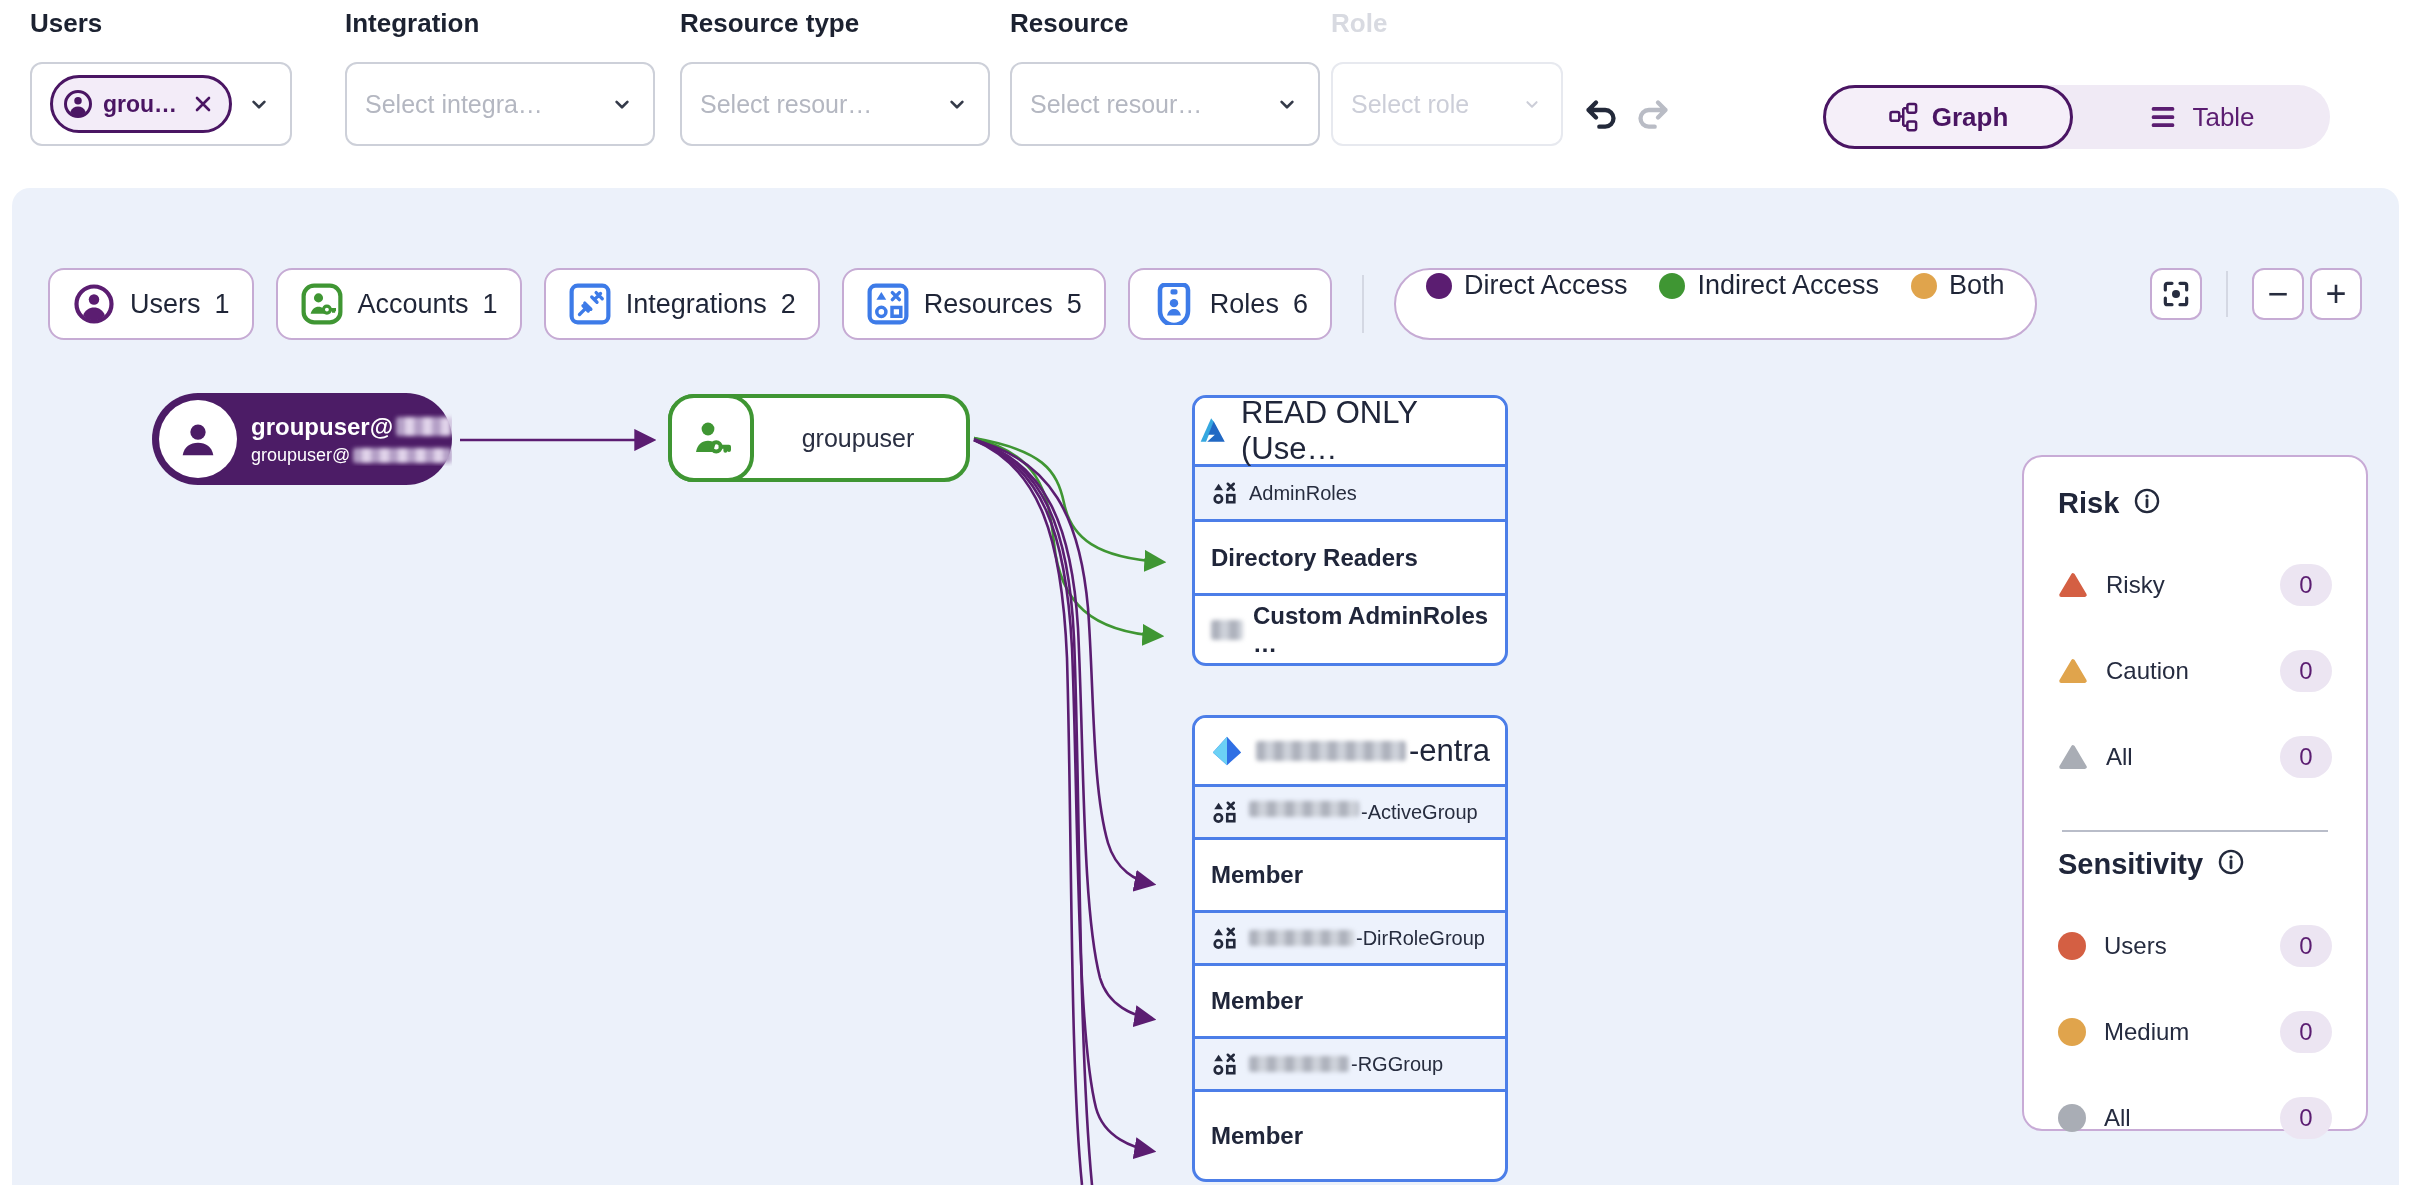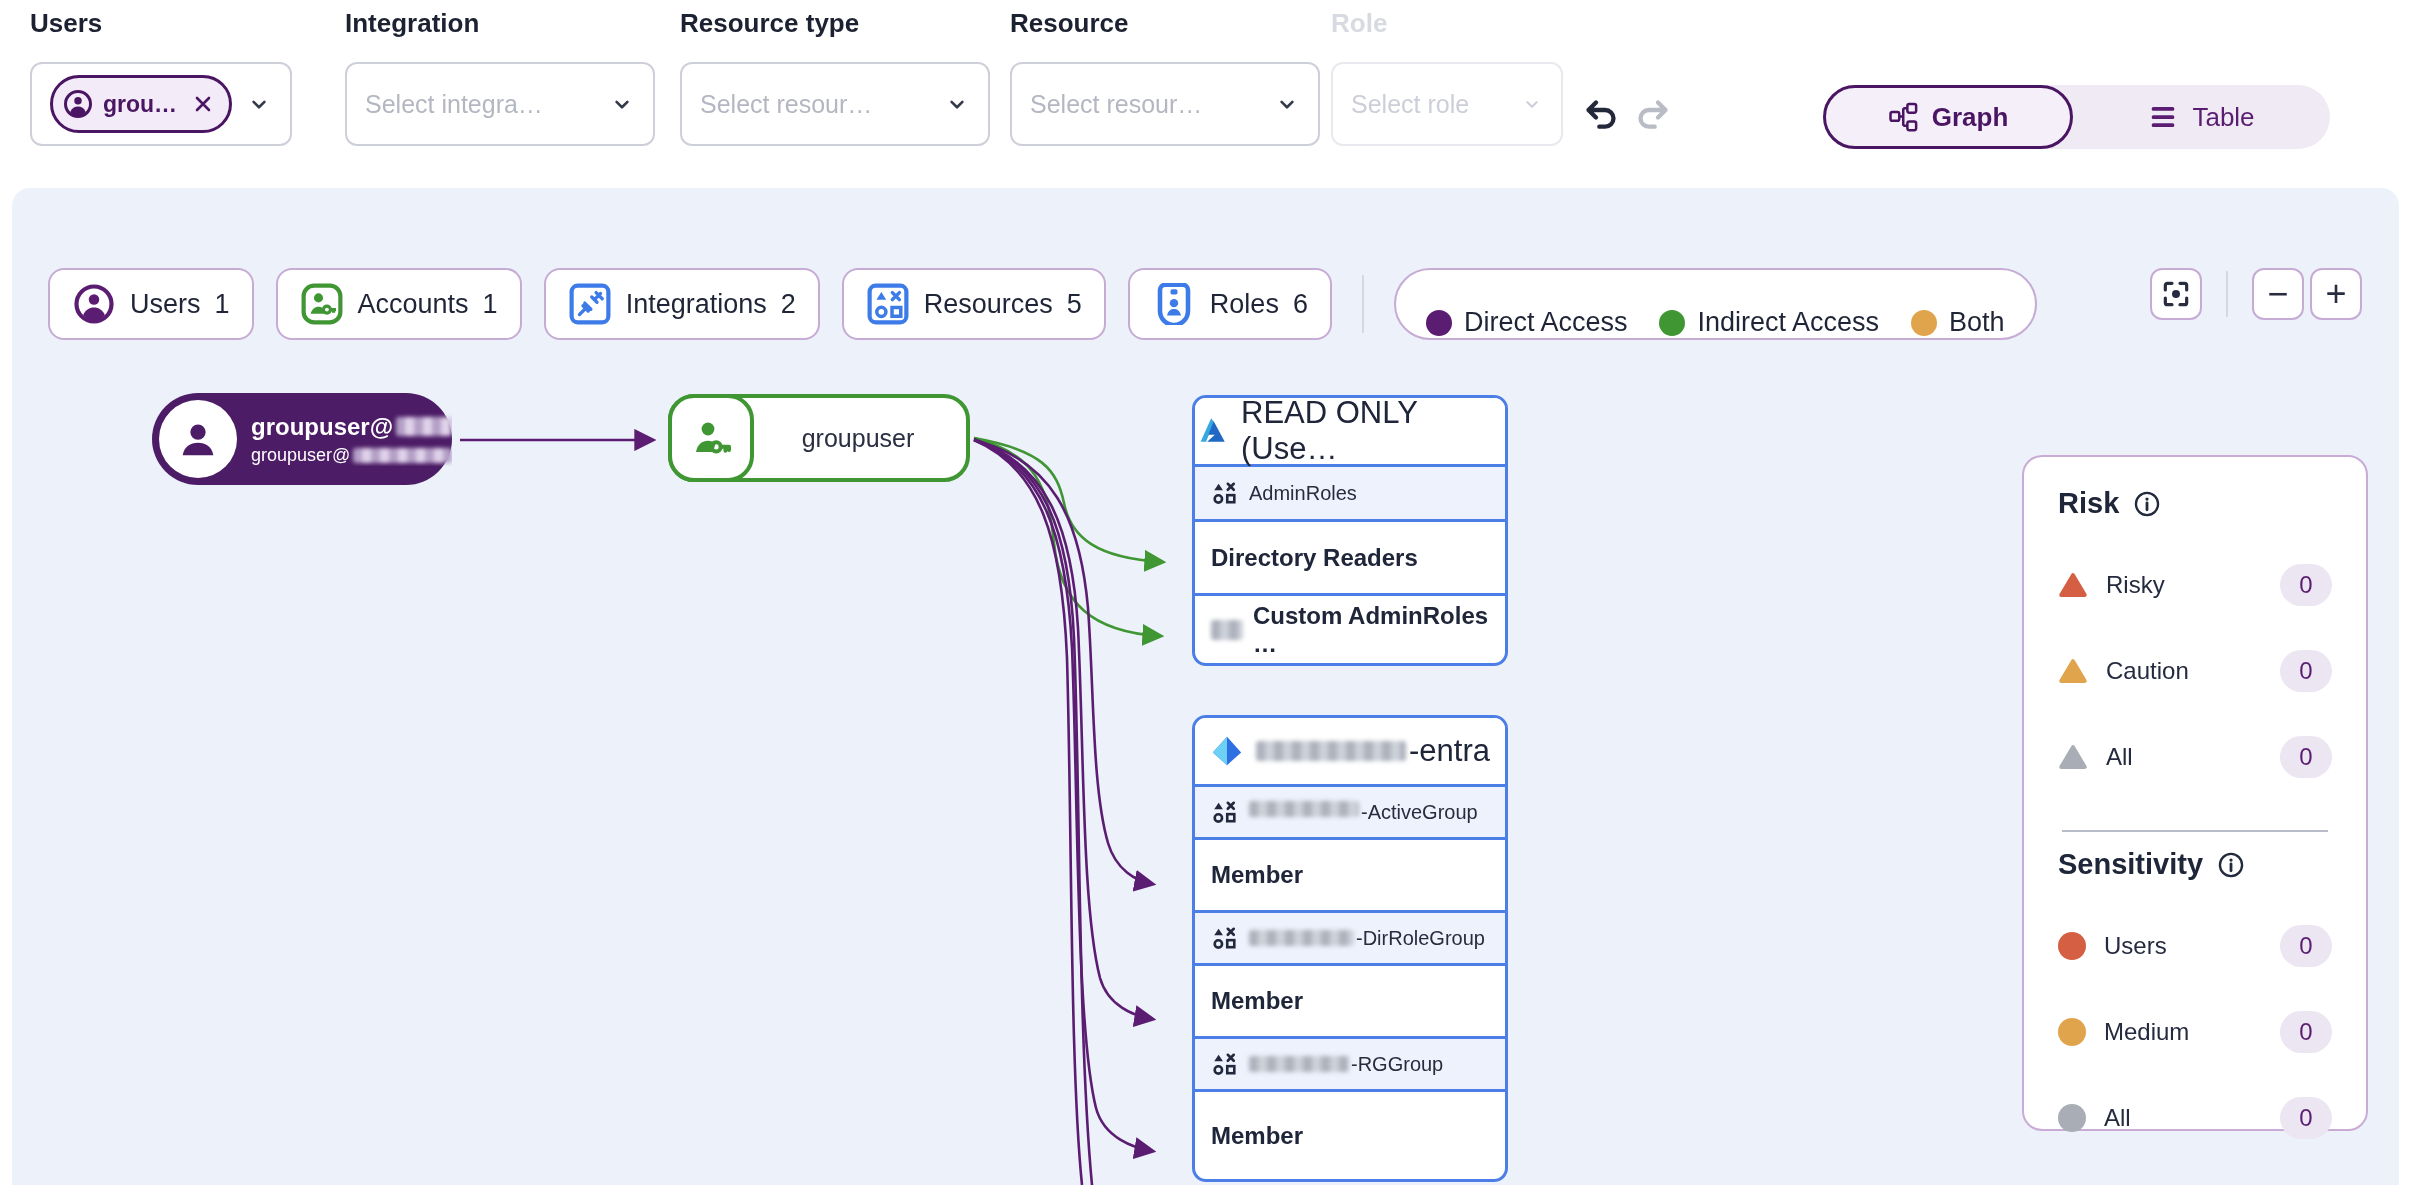--- a/index.html
+++ b/index.html
@@ -30,21 +30,21 @@
   .seg-wrap{position:absolute;left:1823px;top:85px;width:507px;height:64px;background:#f0eaf5;border-radius:32px;display:flex;align-items:center}
   .seg-graph{width:250px;height:64px;border:3px solid var(--purple-dark);border-radius:32px;background:#f5eff9;display:flex;align-items:center;justify-content:center;gap:14px;color:var(--purple-dark);font-weight:700;font-size:26px;cursor:pointer}
   .seg-table{flex:1;display:flex;align-items:center;justify-content:center;gap:14px;color:var(--purple);font-size:26px;cursor:pointer}
 
   
   .canvas{position:absolute;left:12px;top:188px;width:2387px;height:997px;background:var(--canvas);border-radius:18px 18px 0 0;overflow:hidden}
   .counters{position:absolute;left:36px;top:80px;display:flex;align-items:center;gap:22px}
   .counter{height:72px;background:#fff;border:2px solid var(--chip-border);border-radius:16px;display:flex;align-items:center;gap:14px;padding:0 22px;font-size:27px;color:#1f2537;white-space:nowrap;cursor:pointer}
   .cicon{width:44px;height:44px;display:flex;align-items:center;justify-content:center}
   .vdivider{width:2px;height:58px;background:#d4d8e3;margin:0 8px}
-  .legend{height:72px;background:#fff;border:2px solid var(--chip-border);border-radius:37px;display:flex;align-items:flex-end;gap:32px;padding:0 30px;font-size:27px;color:#1f2537;white-space:nowrap}
+  .legend{height:72px;background:#fff;border:2px solid var(--chip-border);border-radius:37px;display:flex;align-items:flex-start;gap:32px;padding:0 30px;font-size:27px;color:#1f2537;white-space:nowrap}
   .litem{display:flex;align-items:center}
   .ldot{width:26px;height:26px;border-radius:50%;margin-right:12px}
   .ctl-btn{position:absolute;width:52px;height:52px;background:#fff;border:2px solid var(--chip-border);border-radius:12px;display:flex;align-items:center;justify-content:center;color:#272d3f;cursor:pointer}
   .ctl-sym{font-size:36px;line-height:1;color:#272d3f;font-weight:400}
   .vd2{position:absolute;width:2px;height:46px;background:#d4d8e3}
 
   .edges{position:absolute;left:0;top:0}
   .edges path{fill:none;stroke-width:2.6px}
   .e-p{stroke:var(--purple)}
   .e-g{stroke:var(--green)}
@@ -68,21 +68,21 @@
   .rrow.alt{background:var(--row-alt);font-size:20px;gap:12px}
   .rrow.role{font-weight:700;font-size:24px;color:var(--dark)}
   .rglyph{color:#23293c;display:flex;flex:none}
 
   
   .redact{display:inline-block;border-radius:3px;filter:blur(2px);background:repeating-linear-gradient(90deg,#aeb2bd 0 9px,#cdd1d9 9px 18px)}
   .redact.on-dark{background:repeating-linear-gradient(90deg,#b49fc6 0 9px,#e0d3ea 9px 18px)}
 
   
   .panel{position:absolute;left:2010px;top:267px;width:346px;height:676px;background:#fff;border:2px solid #c8abd6;border-radius:20px;padding:30px 34px}
-  .ptitle{display:flex;align-items:center;gap:14px;font-size:29px;font-weight:700;color:var(--dark)}
+  .ptitle{display:flex;gap:14px;font-size:29px;font-weight:700;color:var(--dark)}
   .prow{display:flex;align-items:center;margin-top:44px}
   .prow-label{font-size:24px;color:#252b3f;margin-left:18px}
   .pbadge{margin-left:auto;min-width:52px;height:42px;border-radius:21px;background:var(--badge-bg);color:var(--purple);font-size:24px;display:flex;align-items:center;justify-content:center;padding:0 10px}
   .pdivider{border:none;border-top:2px solid #b9bdc9;margin:52px 4px 16px 4px}
   .dot-ic{width:28px;height:28px;border-radius:50%;flex:none}
   .tri-ic{flex:none;display:flex}
   .info-ic{display:flex;color:#23293c}
 </style>
 </head>
 <body>

